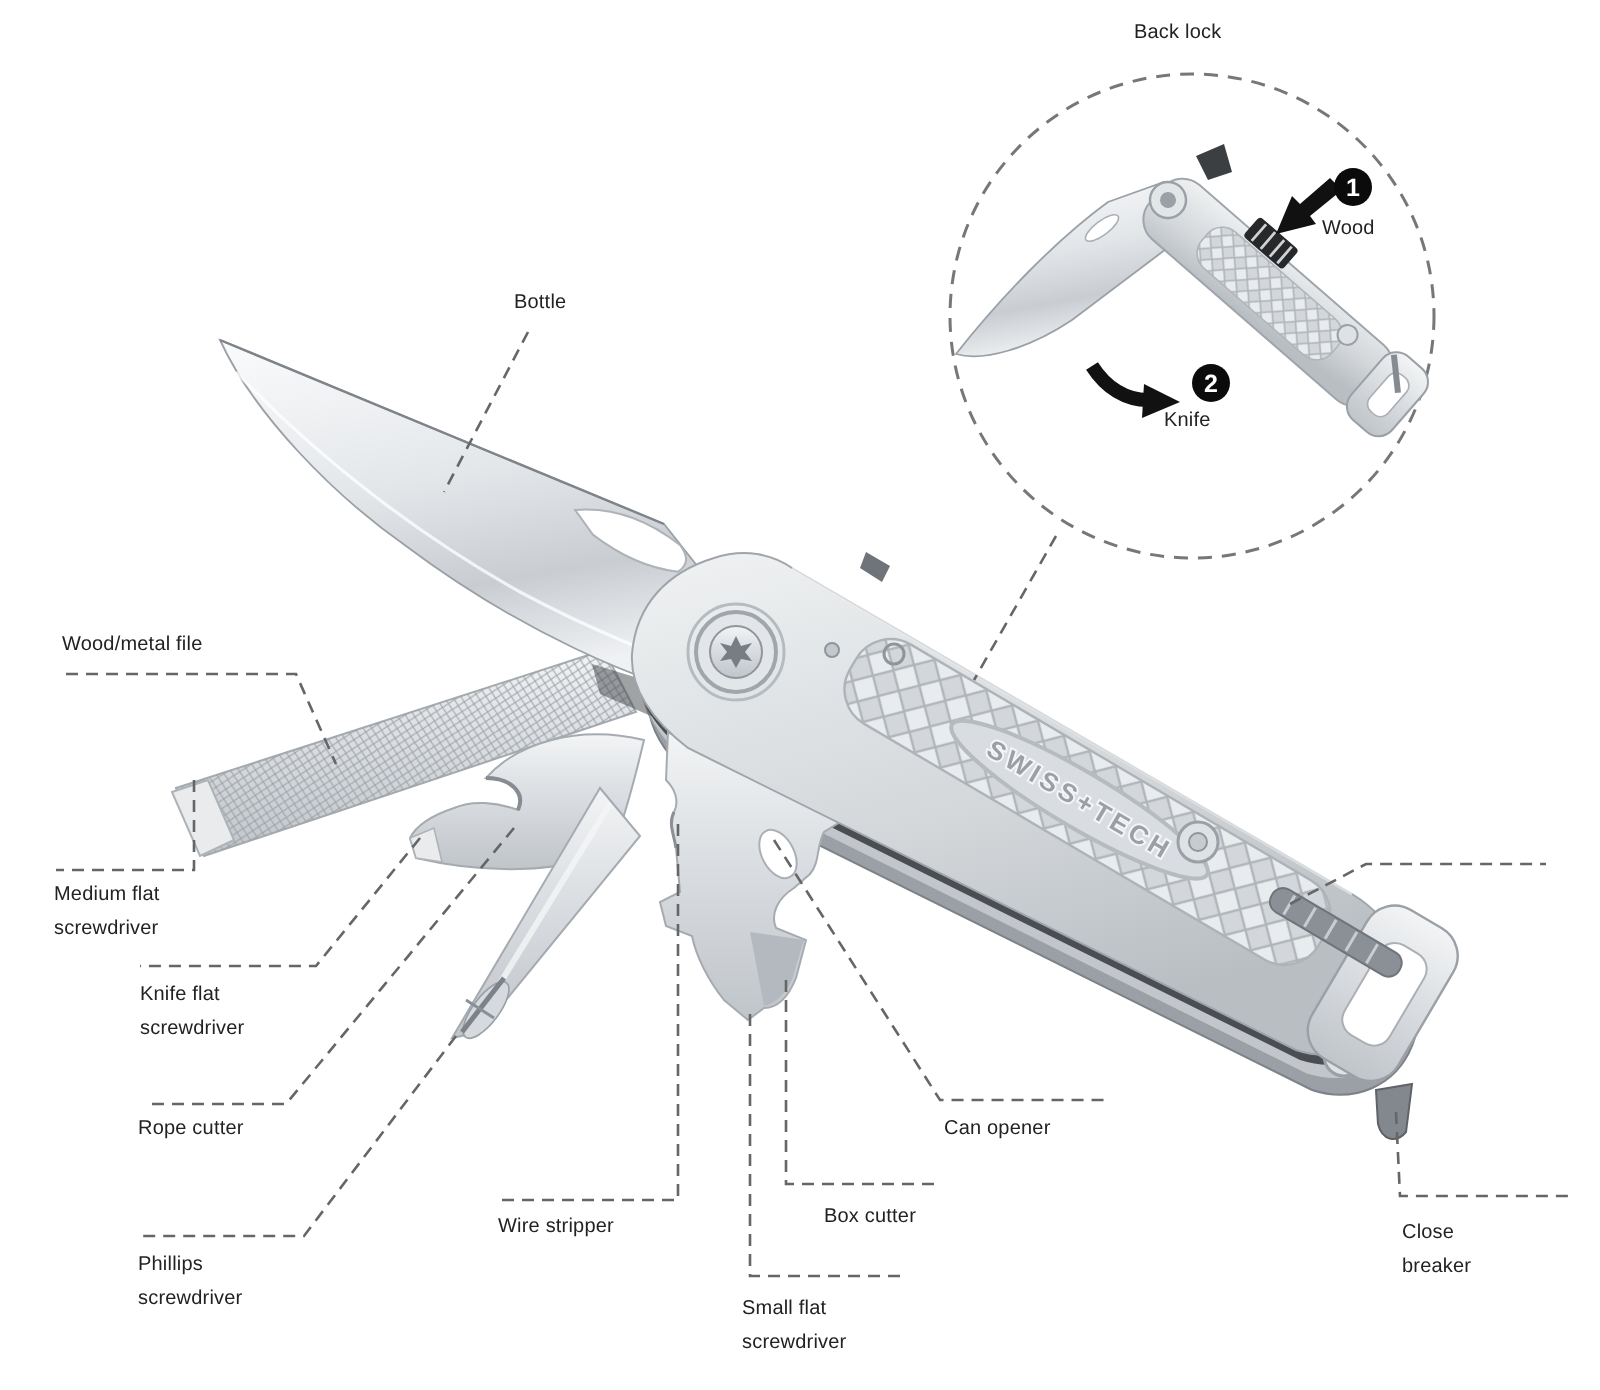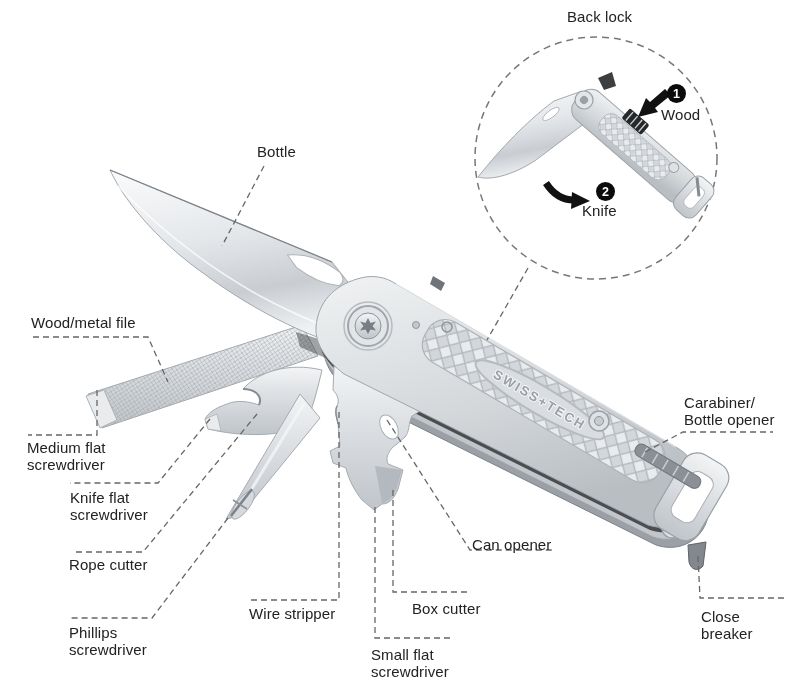--- a/index.html
+++ b/index.html
@@ -2,21 +2,21 @@
 <html><head>
 <meta charset="utf-8">
 <style>
   html,body{margin:0;padding:0;background:#fff;}
   .stage{
     position:relative;width:800px;height:695px;background:#ffffff;
     font-family:"Liberation Sans",sans-serif;overflow:hidden;
   }
   .stage svg{position:absolute;left:0;top:0;}
   .label{
-    position:absolute;font-size:15px;line-height:17px;color:#222;
+    position:absolute;font-size:10px;line-height:17px;color:#222;
     white-space:nowrap;letter-spacing:.1px;
   }
   .label span{display:block;}
   .badge{
     position:absolute;width:19px;height:19px;border-radius:50%;
     background:#0b0b0b;color:#fff;font-size:12.5px;font-weight:bold;
     display:flex;align-items:center;justify-content:center;
   }
 </style>
 </head>
@@ -214,25 +214,21 @@
 
 <div class="label" style="left:249px;top:605px">Wire stripper</div>
 
 <div class="label" style="left:371px;top:646px">
   <span>Small flat</span>
   <span>screwdriver</span>
 </div>
 
 <div class="label" style="left:412px;top:600px">Box cutter</div>
 
-<div class="label" style="left:472px;top:536px">Can opener</div>
-
-<div class="label" style="left:684px;top:394px">
-  <span>Carabiner/</span>
-  <span>Bottle opener</span>
-</div>
+<div class="label" style="left:472px;top:556px">Can opener</div>
+
 
 <div class="label" style="left:701px;top:608px">
   <span>Close</span>
   <span>breaker</span>
 </div>
 
 </div>
 
 </body></html>

